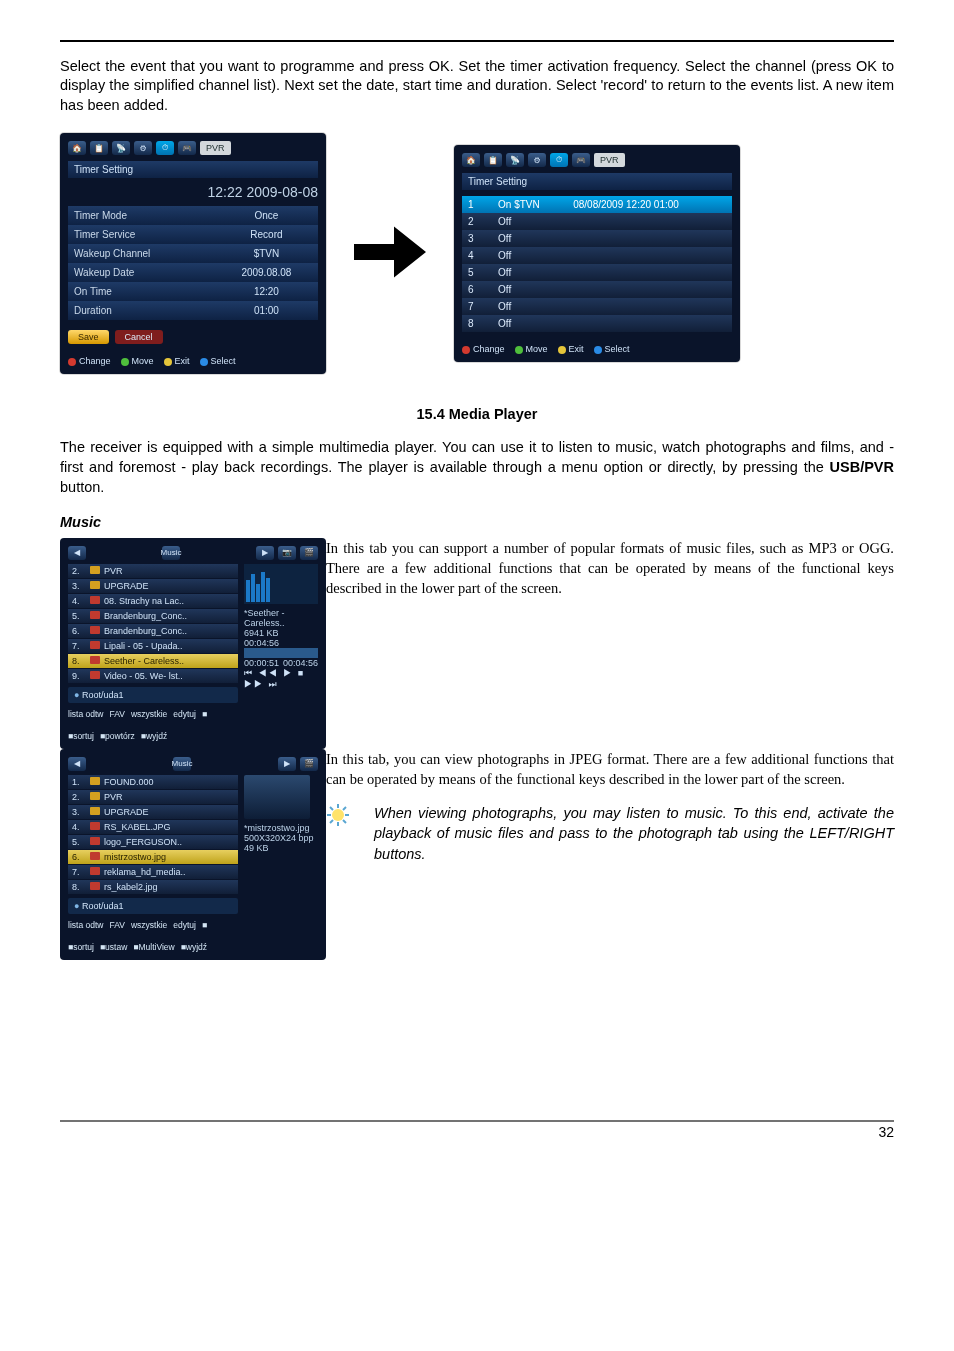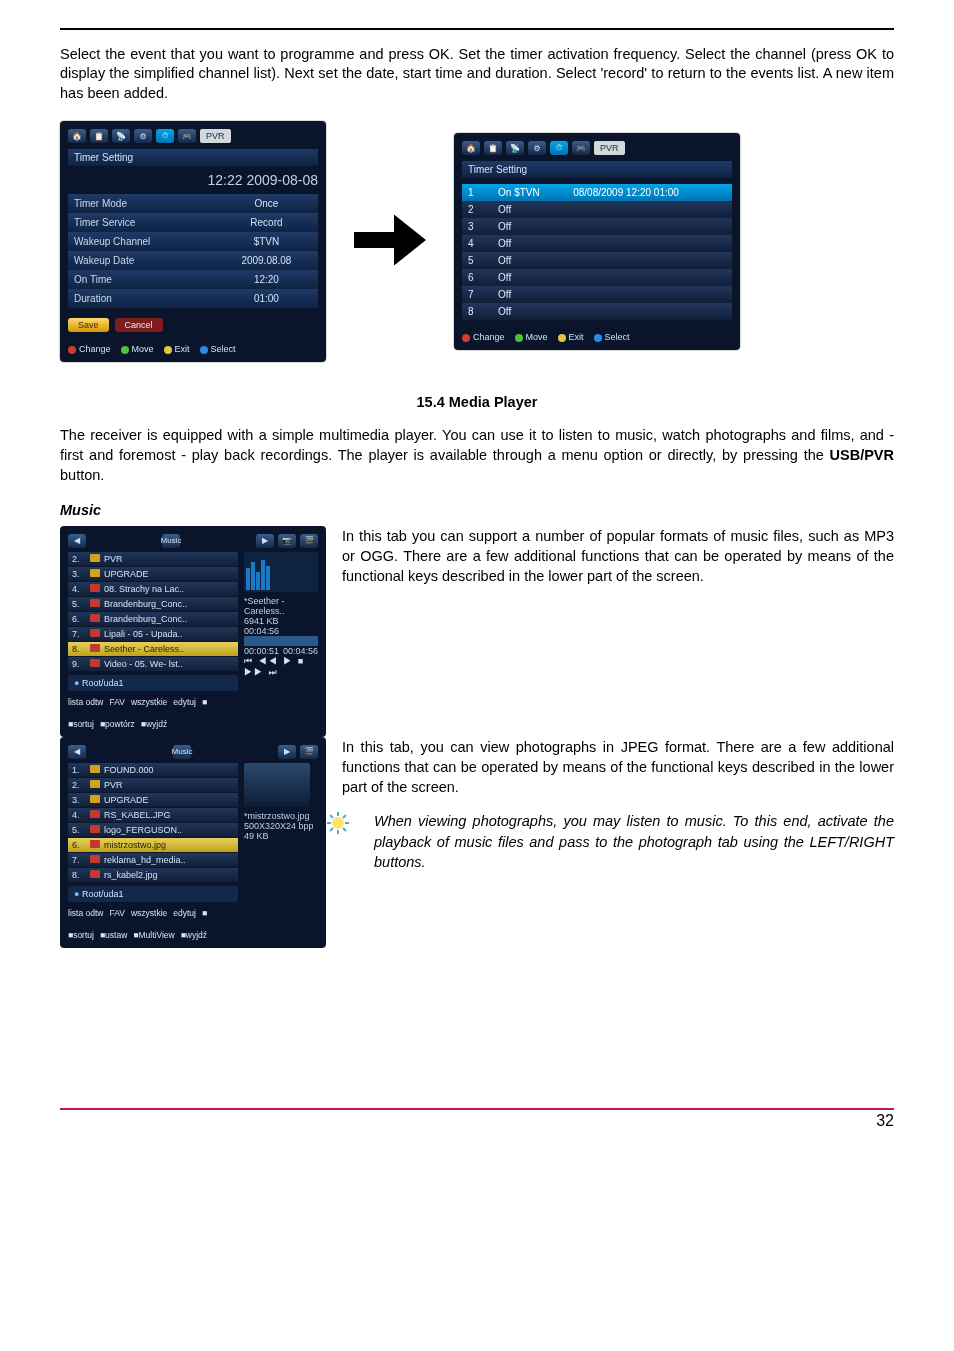--- a/index.html
+++ b/index.html
@@ -4,21 +4,21 @@
 <style>
 body {
   margin: 0;
   padding: 0;
   background: #fff;
   font-family: Verdana, Arial, sans-serif;
 }
 .page {
   width: 954px;
   margin: 0 auto;
-  padding: 28px 60px 20px 60px;
+  padding: 40px 60px 20px 60px;
   box-sizing: border-box;
 }
 .hr-thick {
   border: none;
   border-top: 2px solid #000;
   margin: 0 0 8px 0;
 }
 .intro {
   font-size: 14.5px;
   line-height: 1.35;
@@ -106,28 +106,28 @@
 }
 .media-list-item .num{ width:14px;}
 .media-list-item .ico{ width:10px;height:8px; background:#c03a2f; border-radius:1px; display:inline-block;}
 .media-list-item.ylw{ background: linear-gradient(#e7cf5f,#bfa31a); color:#2a2300;}
 .media-side { font-size:9px; color:#bcd2e8; }
 .media-side .bar{ background:#2a5a8c; height:10px;}
 .media-foot{
   display:flex; flex-wrap:wrap; gap:6px; font-size:8.5px;
   color:#d4e5f4; margin-top:6px;
 }
-.media-text { font-size:14.5px; line-height:1.4; text-align:justify; flex:1; margin-left:16px;}
+.media-text { font-size:14.5px; line-height:1.4; text-align:justify; flex:1; margin-left:0;font-family:Liberation Serif, serif;}
 .note-row { display:flex; gap:24px; margin-top:14px; align-items:flex-start;}
 .note-icon { width:24px; flex-shrink:0; }
 .note-text { font-style:italic; font-size:14.5px; line-height:1.4; text-align:justify;}
 .bold{font-weight:bold;}
 .pagenum{
-  text-align:right; font-size:16px; margin-top:160px;
-  border-top:2px solid #be185d; padding-top:2px;
+  text-align:right; font-size:14px; margin-top:160px;
+  border-top:2px solid #737373; padding-top:2px;
 }
 .root-path { background:#12294a; padding:3px 6px; border-radius:2px; margin-top:4px;}
 .thumb-box{ width:66px; height:44px; background:linear-gradient(#2b496f,#0d1d36); border-radius:2px;}
 .datetime{ text-align:right; font-size:14px; color:#bfd2e5;}
 </style>
 </head>
 <body>
 
 <div class="page">
   <hr class="hr-thick">

